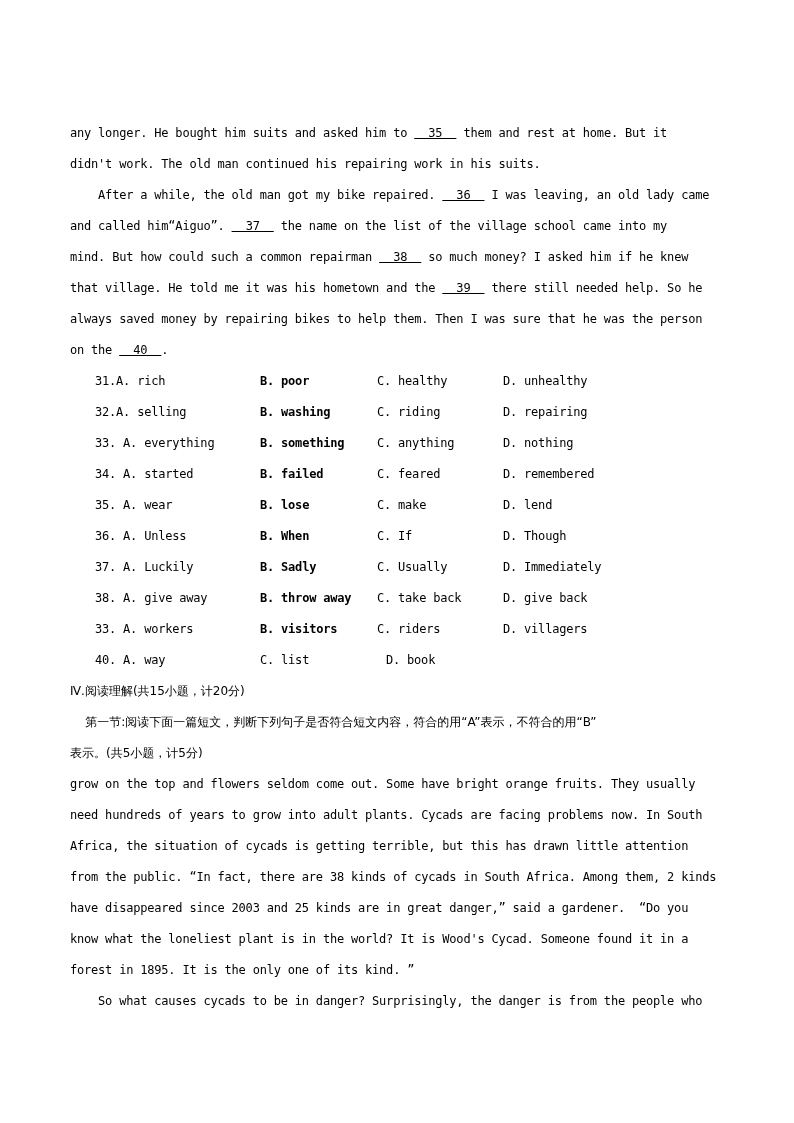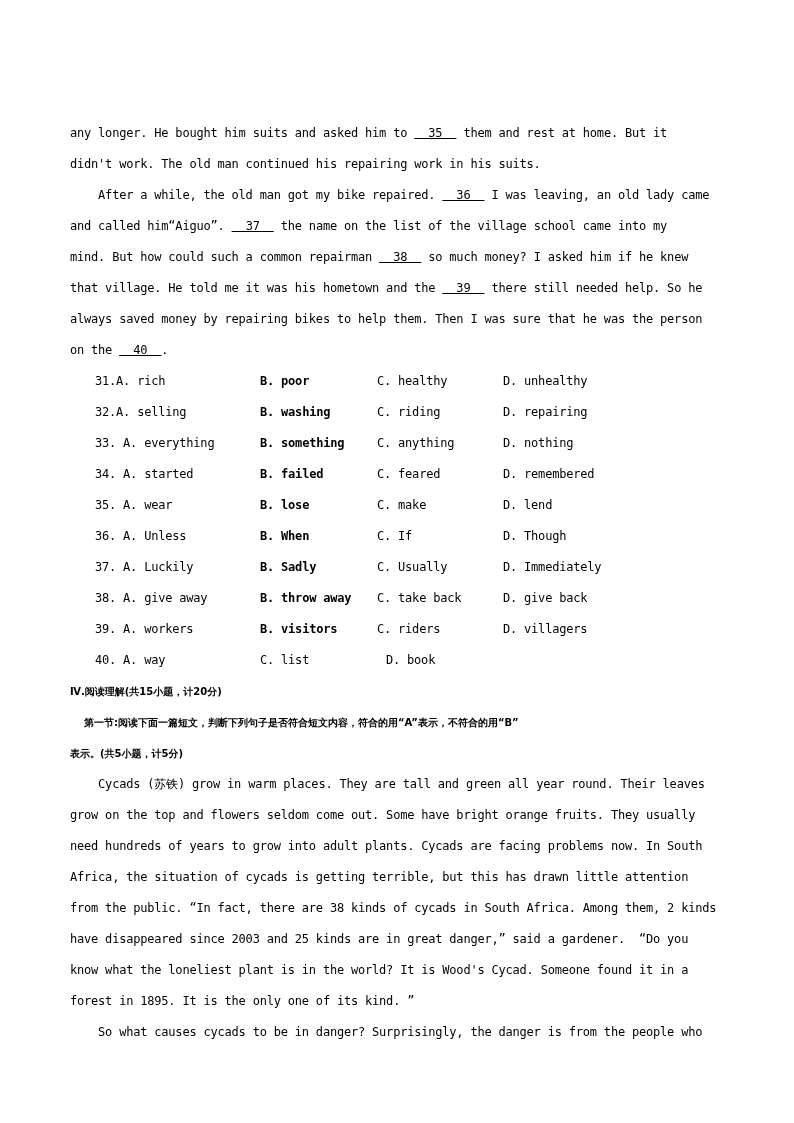--- a/index.html
+++ b/index.html
@@ -30,25 +30,24 @@
     padding-left: 25px;
     line-height: 31px;
   }
   .opt-row span { white-space: pre; }
   .c1 { width: 165px; }
   .c2 { width: 117px; font-weight: bold; }
   .c3 { width: 126px; }
   .c4 { flex: 1; }
   .cn {
     font-family: "DejaVu Sans", "Liberation Sans", sans-serif;
-    font-size: 10px;
+    font-size: 12px;
     letter-spacing: 0;
     white-space: pre;
     line-height: 31px;
-    font-weight: bold;
   }
 </style>
 </head>
 <body>
 
 <div class="page">
 
   <div>
       <div class="line">any longer. He bought him suits and asked him to <span class="blank">  35  </span> them and rest at home. But it</div>
       <div class="line">didn't work. The old man continued his repairing work in his suits.</div>
@@ -103,38 +102,37 @@
       <span class="c3">C. Usually</span>
       <span class="c4">D. Immediately</span>
     </div>
     <div class="opt-row">
       <span class="c1">38. A. give away</span>
       <span class="c2">B. throw away</span>
       <span class="c3">C. take back</span>
       <span class="c4">D. give back</span>
     </div>
     <div class="opt-row">
-      <span class="c1">39. A. workers</span>
+      <span class="c1">33. A. workers</span>
       <span class="c2">B. visitors</span>
       <span class="c3">C. riders</span>
       <span class="c4">D. villagers</span>
     </div>
     <div class="opt-row">
       <span class="c1">40. A. way</span>
       <span class="c3">C. list</span>
       <span class="c4">D. book</span>
     </div>
   </div>
 
   <div class="cn">Ⅳ.阅读理解(共15小题，计20分)</div>
   <div class="cn">    第一节:阅读下面一篇短文，判断下列句子是否符合短文内容，符合的用“A”表示，不符合的用“B”</div>
   <div class="cn">表示。(共5小题，计5分)</div>
 
   <div>
-      <div class="line">    Cycads (苏铁) grow in warm places. They are tall and green all year round. Their leaves</div>
       <div class="line">grow on the top and flowers seldom come out. Some have bright orange fruits. They usually</div>
       <div class="line">need hundreds of years to grow into adult plants. Cycads are facing problems now. In South</div>
       <div class="line">Africa, the situation of cycads is getting terrible, but this has drawn little attention</div>
       <div class="line">from the public. “In fact, there are 38 kinds of cycads in South Africa. Among them, 2 kinds</div>
       <div class="line">have disappeared since 2003 and 25 kinds are in great danger,” said a gardener.  “Do you</div>
       <div class="line">know what the loneliest plant is in the world? It is Wood's Cycad. Someone found it in a</div>
       <div class="line">forest in 1895. It is the only one of its kind. ”</div>
       <div class="line">    So what causes cycads to be in danger? Surprisingly, the danger is from the people who</div>
     </div>
 

